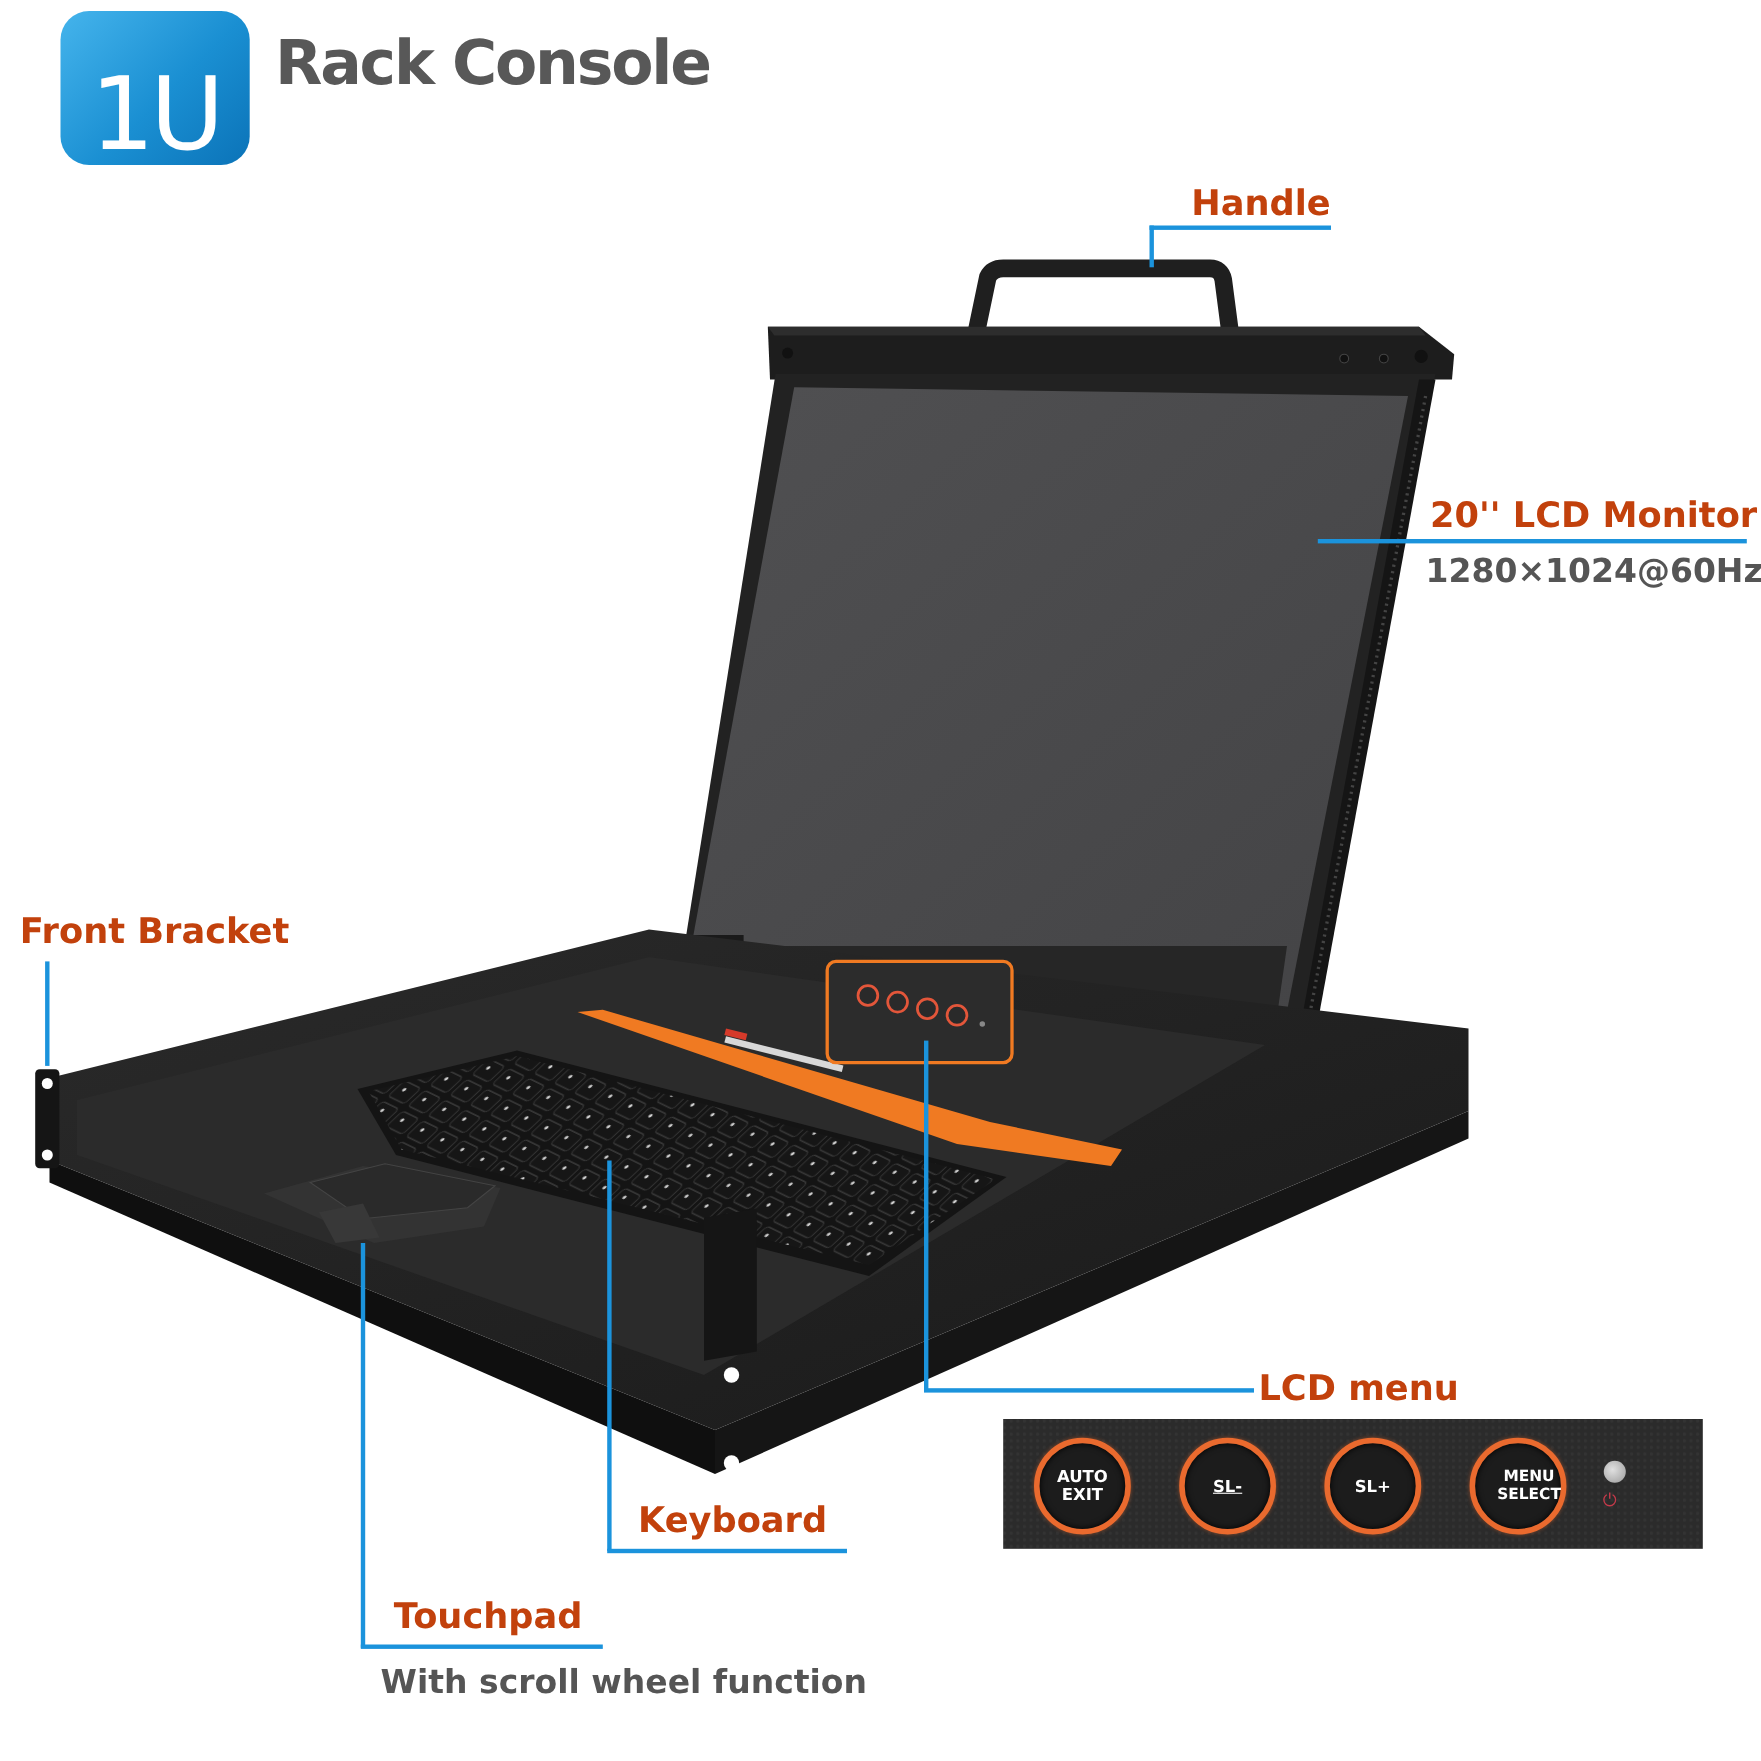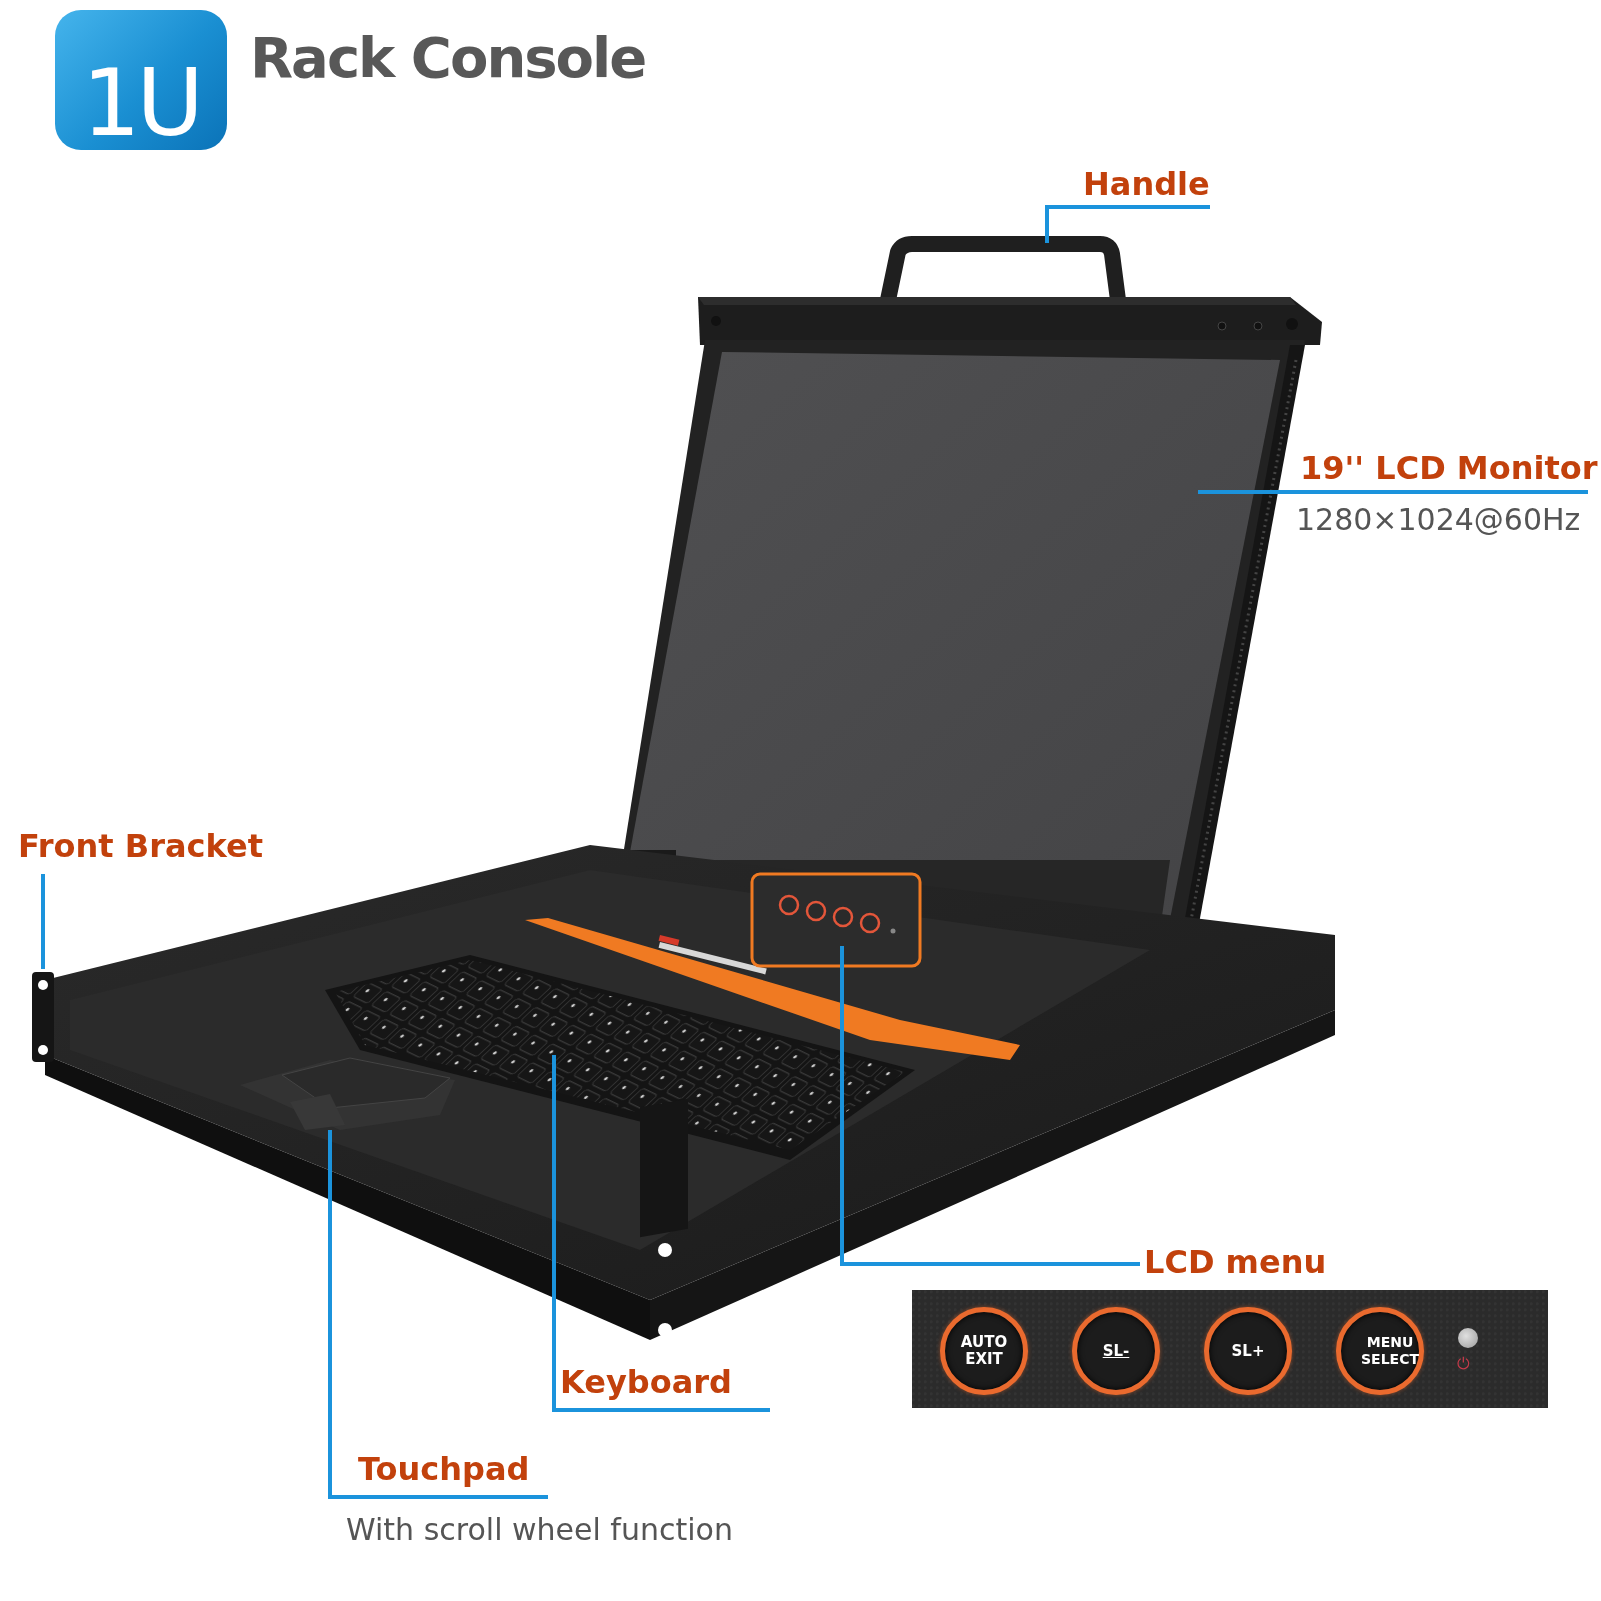--- a/index.html
+++ b/index.html
@@ -7,21 +7,21 @@
          font-family:"DejaVu Sans", sans-serif; }
   .abs { position:absolute; }
   .badge { left:55px; top:10px; width:172px; height:140px; border-radius:26px;
            background:linear-gradient(135deg,#45b4ec 0%,#1a8fd2 55%,#0b73b8 100%);
            display:flex; align-items:flex-end; justify-content:center; }
   .badge span { color:#ffffff; font-family:"DejaVu Sans", sans-serif; font-weight:400;
                 font-size:92px; letter-spacing:-4px; line-height:1; }
   .title { left:250px; top:30px; color:#585858; font-weight:700; font-size:56px;
            letter-spacing:-2px; line-height:1; }
   .callout { color:#c2410c; font-weight:700; font-size:32px; line-height:1; white-space:nowrap; }
-  .subtext { color:#555555; font-size:30px; line-height:1; white-space:nowrap; font-weight:400; }
+  .subtext { color:#555555; font-size:30px; line-height:1; white-space:nowrap; font-weight:700; }
   .line { background:#1b93dc; }
   svg.product { position:absolute; left:0; top:0; }
   .menu-panel { left:912px; top:1290px; width:592px; height:118px;
                 background:
                   radial-gradient(circle at 20% 30%, rgba(255,255,255,0.04) 0 1px, transparent 2px),
                   #2b2b2b;
                 background-size:6px 6px, auto;padding-left:44px; }
   .menu-btn { position:absolute; top:17px; width:78px; height:78px; border-radius:50%;
               border:5px solid #ea6a2e; background:#1c1c1c;
               box-shadow: inset 0 0 6px #000, 0 0 4px rgba(234,106,46,0.5);
@@ -125,28 +125,28 @@
 <div class="abs line" style="left:840px;top:1262px;width:300px;height:4px;"></div>
 
 <div class="abs line" style="left:552px;top:1055px;width:4px;height:355px;"></div>
 <div class="abs line" style="left:552px;top:1408px;width:218px;height:4px;"></div>
 
 <div class="abs line" style="left:328px;top:1130px;width:4px;height:368px;"></div>
 <div class="abs line" style="left:328px;top:1495px;width:220px;height:4px;"></div>
 
 <div class="abs callout" style="left:1083px;top:168px;">Handle</div>
 
-<div class="abs callout" style="left:1300px;top:452px;">19'' LCD Monitor</div>
+<div class="abs callout" style="left:1300px;top:452px;">20'' LCD Monitor</div>
 <div class="abs subtext" style="left:1296px;top:505px;">1280×1024@60Hz</div>
 
 <div class="abs callout" style="left:18px;top:830px;">Front Bracket</div>
 
 <div class="abs callout" style="left:1144px;top:1246px;">LCD menu</div>
 
-<div class="abs callout" style="left:560px;top:1366px;">Keyboard</div>
+<div class="abs callout" style="left:580px;top:1366px;">Keyboard</div>
 
 <div class="abs callout" style="left:358px;top:1453px;">Touchpad</div>
 <div class="abs subtext" style="left:346px;top:1515px;">With scroll wheel function</div>
 
 <div class="abs menu-panel">
   <div class="menu-btn" style="left:28px;">
     <div>
       <div>AUTO</div>
       <div>EXIT</div>
     </div>

